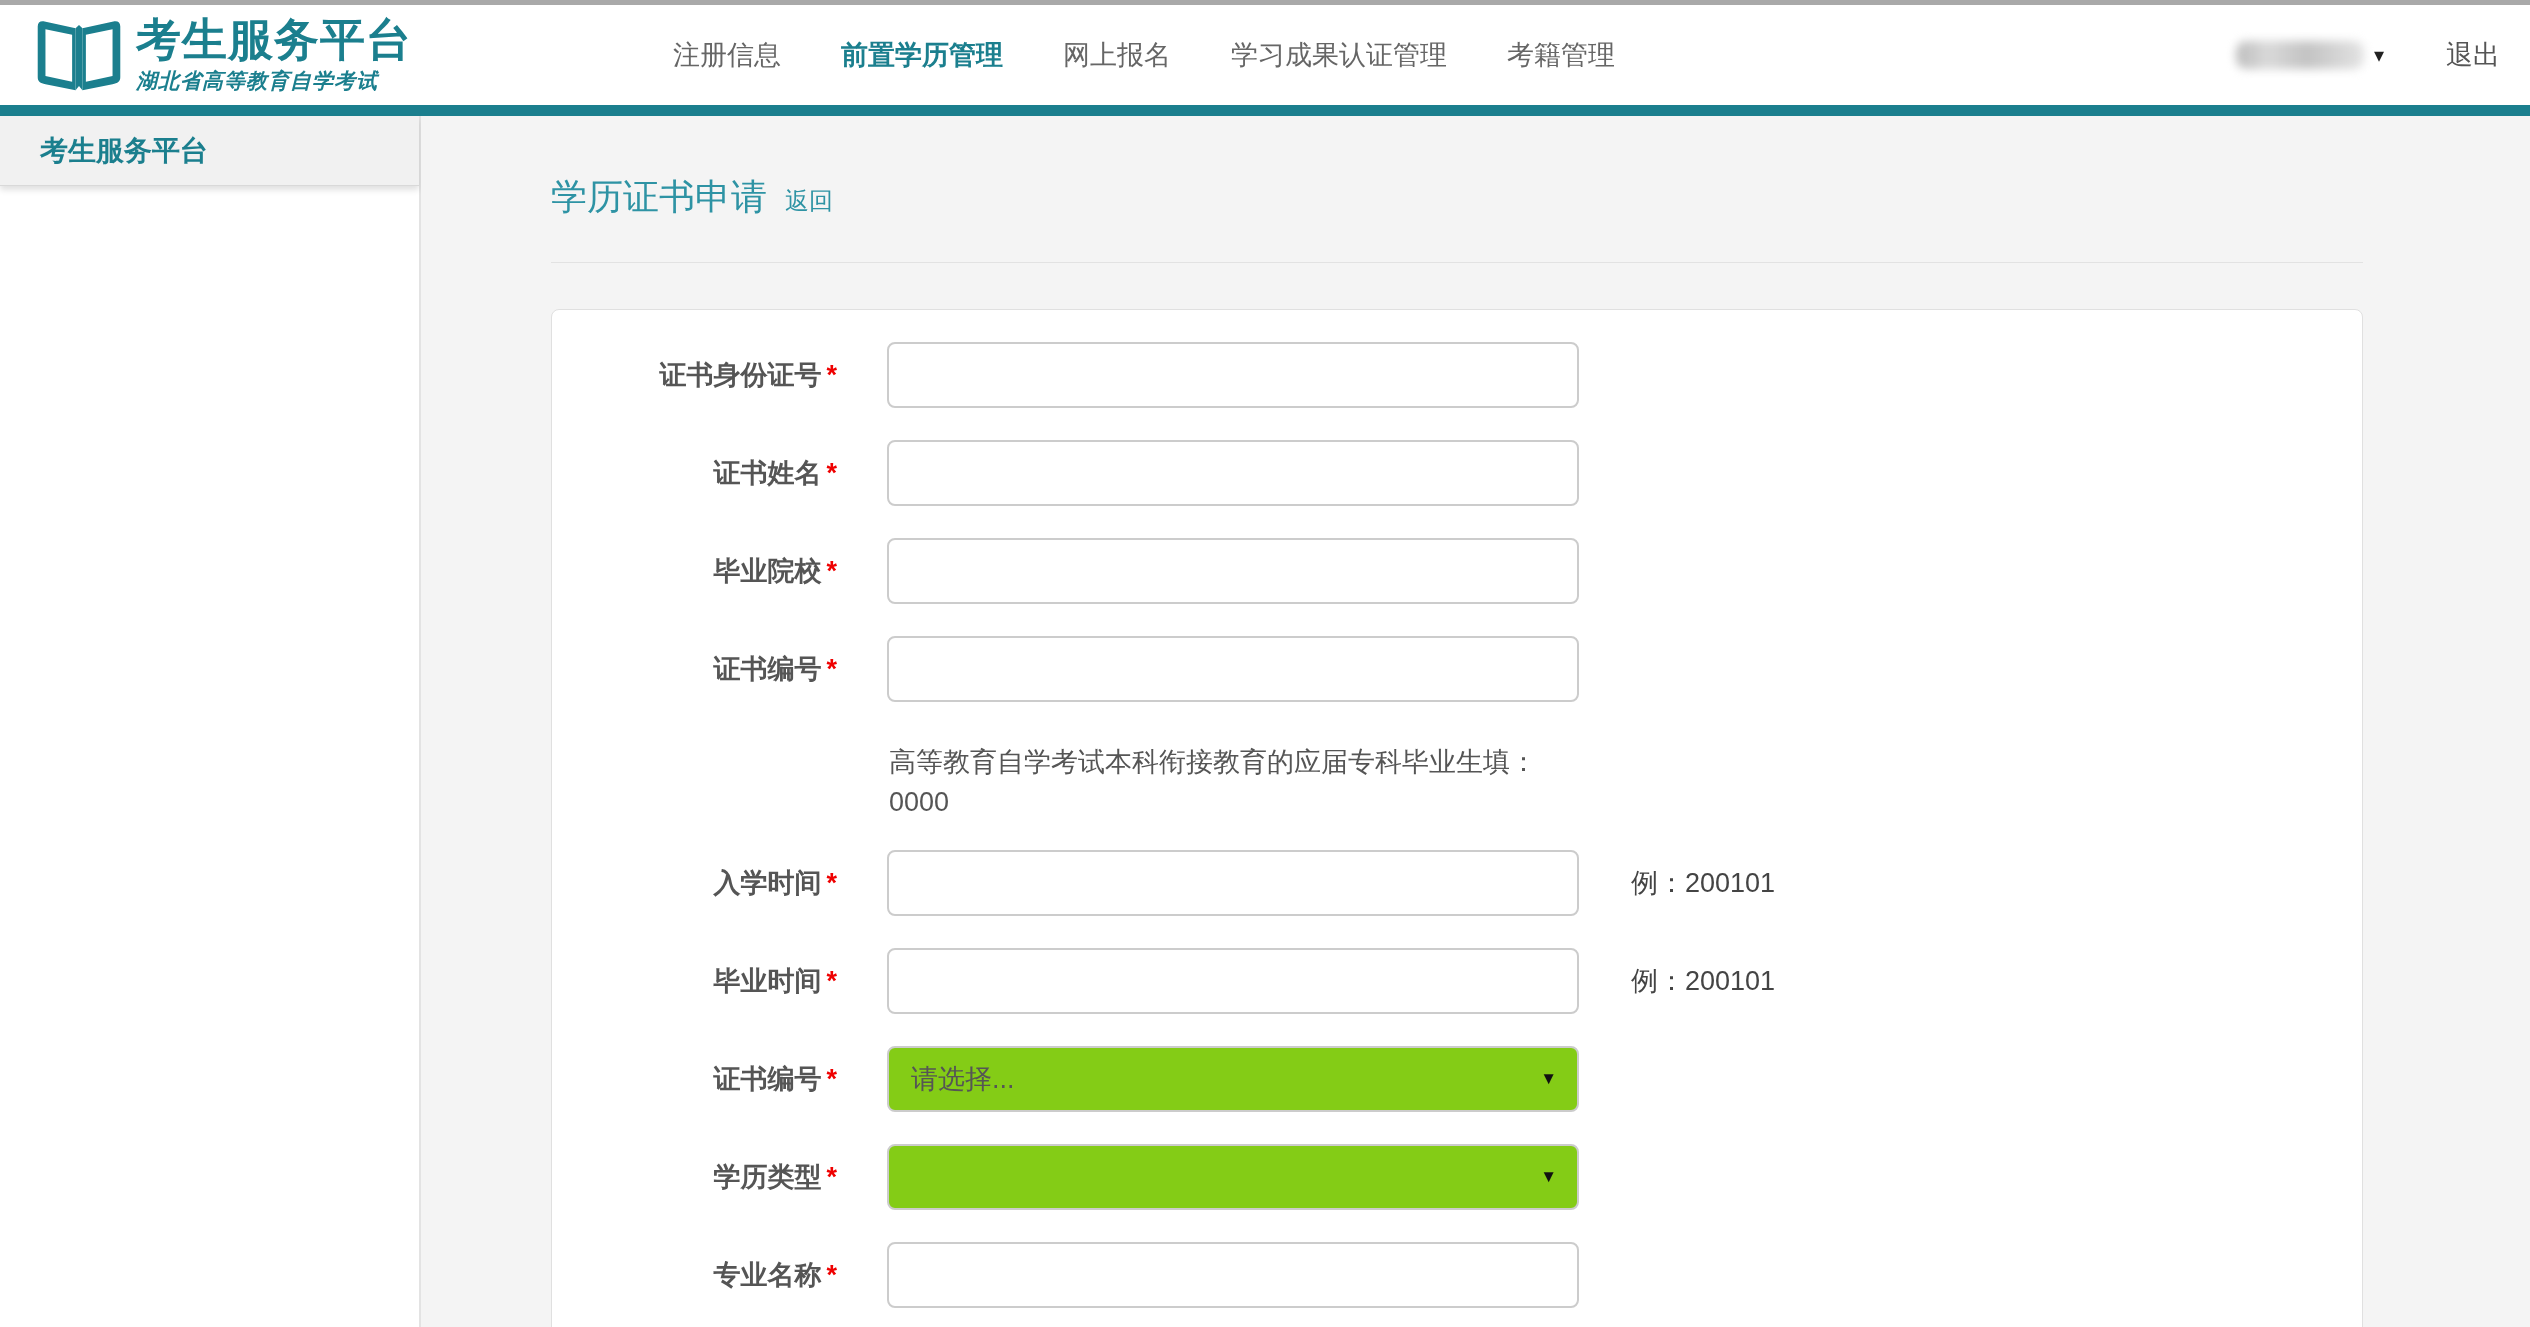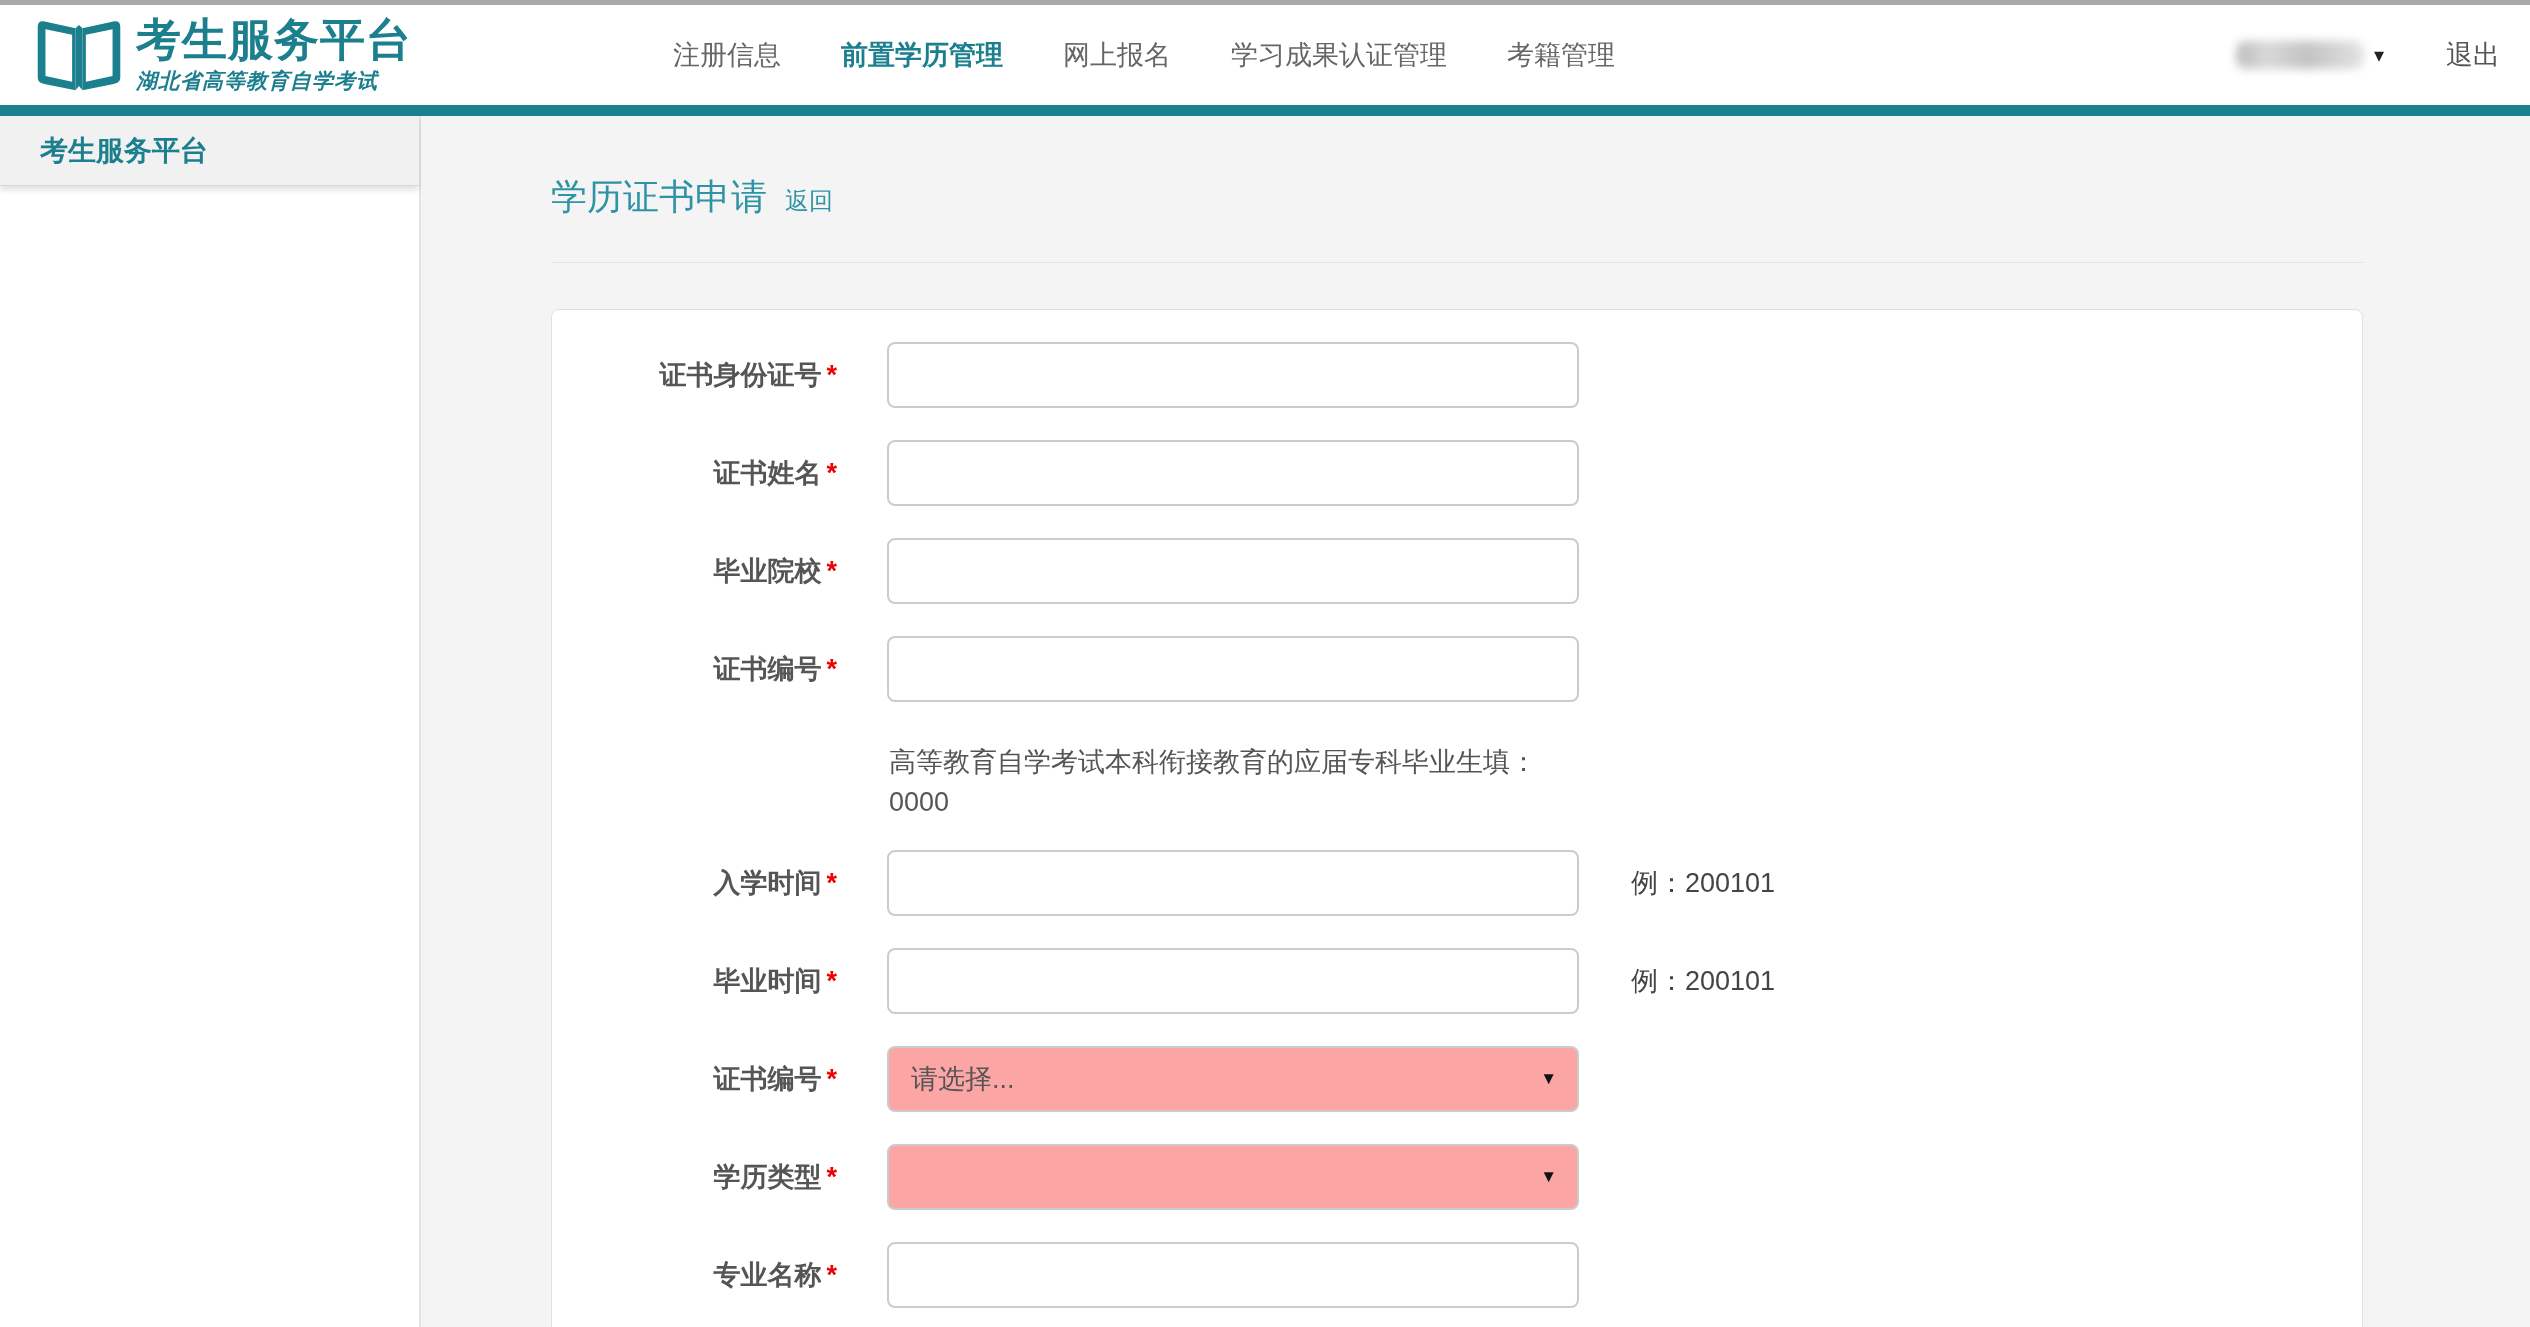--- a/index.html
+++ b/index.html
@@ -72,21 +72,21 @@
   }
   .req { color: #ef0000; margin-left: 5px; font-weight: bold; }
   .control { margin-left: 50px; position: relative; }
   .text-input {
     width: 692px; height: 66px; border: 2px solid #cccccc; border-radius: 8px;
     background: #ffffff; font-size: 27px; color: #555; padding: 0 22px; outline: none;
     font-family: "Liberation Sans", "DejaVu Sans", sans-serif;
   }
   .select-box {
     width: 692px; height: 66px; border: 2px solid #cccccc; border-radius: 8px;
-    background: #fca5a5; display: flex; align-items: center; padding: 12px 22px;
+    background: #84cc16; display: flex; align-items: center; padding: 12px 22px;
     font-size: 27px; color: #555; cursor: pointer; position: relative;
   }
   .select-caret { position: absolute; right: 20px; top: 50%; transform: translateY(-50%); font-size: 17px; color: #111; }
   .hint { margin-left: 52px; font-size: 27px; color: #444; white-space: nowrap; }
   .note-row {
     margin: 40px 0 28px 0; padding-left: 337px;
     font-size: 27px; color: #555; line-height: 40px;
   }
 </style>
 </head>

